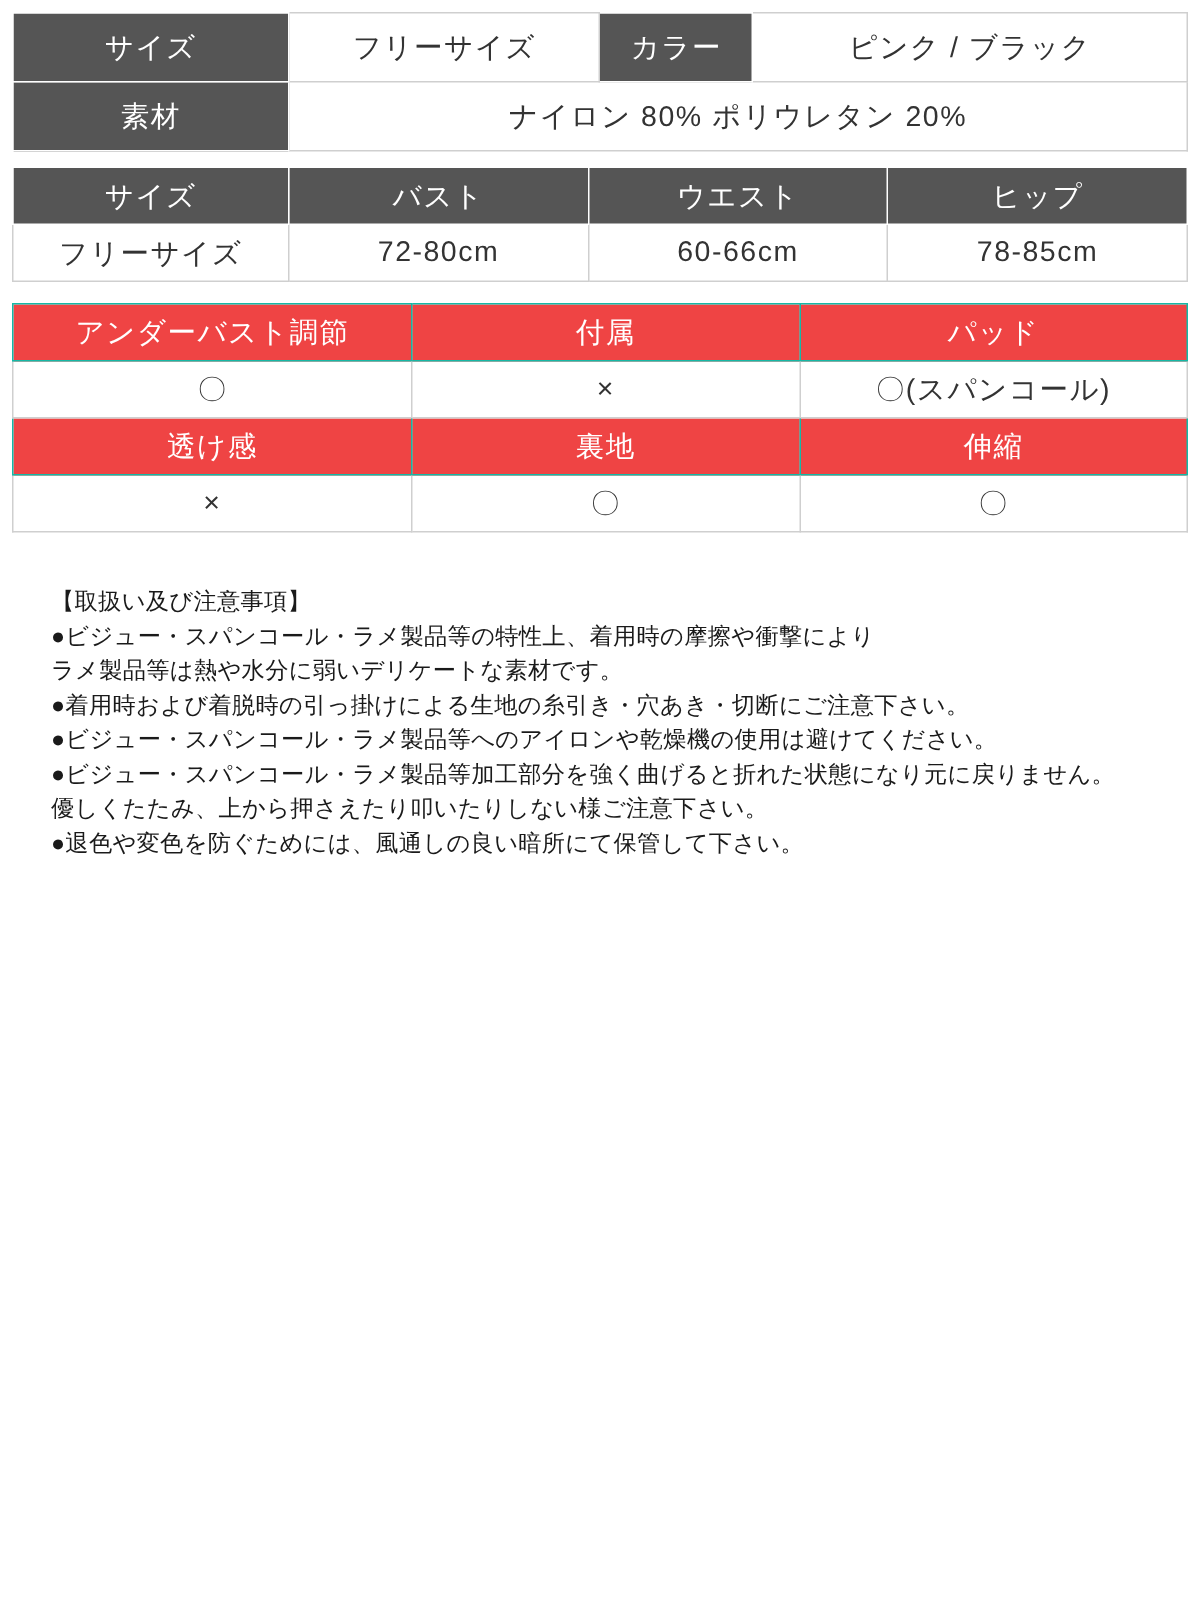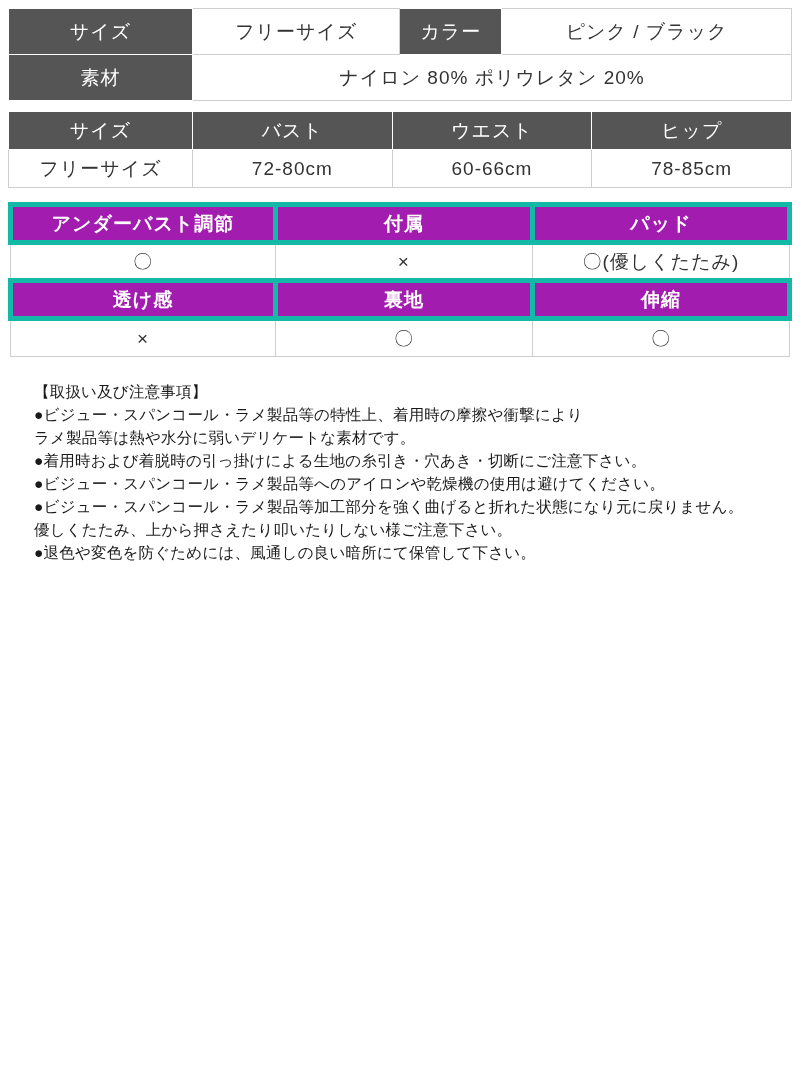--- a/index.html
+++ b/index.html
@@ -67,28 +67,27 @@
   .feature-table td {
     height: 38px;
     text-align: center;
     vertical-align: middle;
     font-size: 19px;
     letter-spacing: 1px;
     color: #333333;
     border: 1px solid #cfcfcf;
   }
   .feature-table td.hd {
-    background: #a21caf;
+    background: #ef4444;
     color: #ffffff;
-    border: 5px solid #14b8a6;
-    font-weight: bold;
+    border: 1px solid #14b8a6;
   }
 
   .notes {
-    margin-top: 24px;
+    margin-top: 36px;
     padding-left: 26px;
     color: #1a1a1a;
     font-size: 15.5px;
     line-height: 1.48;
     letter-spacing: 0.2px;
   }
   .notes .line {
     white-space: nowrap;
   }
 </style>
@@ -132,21 +131,21 @@
   <table class="feature-table">
     <tbody>
       <tr>
         <td class="hd" style="width:34%">アンダーバスト調節</td>
         <td class="hd" style="width:33%">付属</td>
         <td class="hd" style="width:33%">パッド</td>
       </tr>
       <tr>
         <td>〇</td>
         <td>×</td>
-        <td>〇(優しくたたみ)</td>
+        <td>〇(スパンコール)</td>
       </tr>
       <tr>
         <td class="hd">透け感</td>
         <td class="hd">裏地</td>
         <td class="hd">伸縮</td>
       </tr>
       <tr>
         <td>×</td>
         <td>〇</td>
         <td>〇</td>

